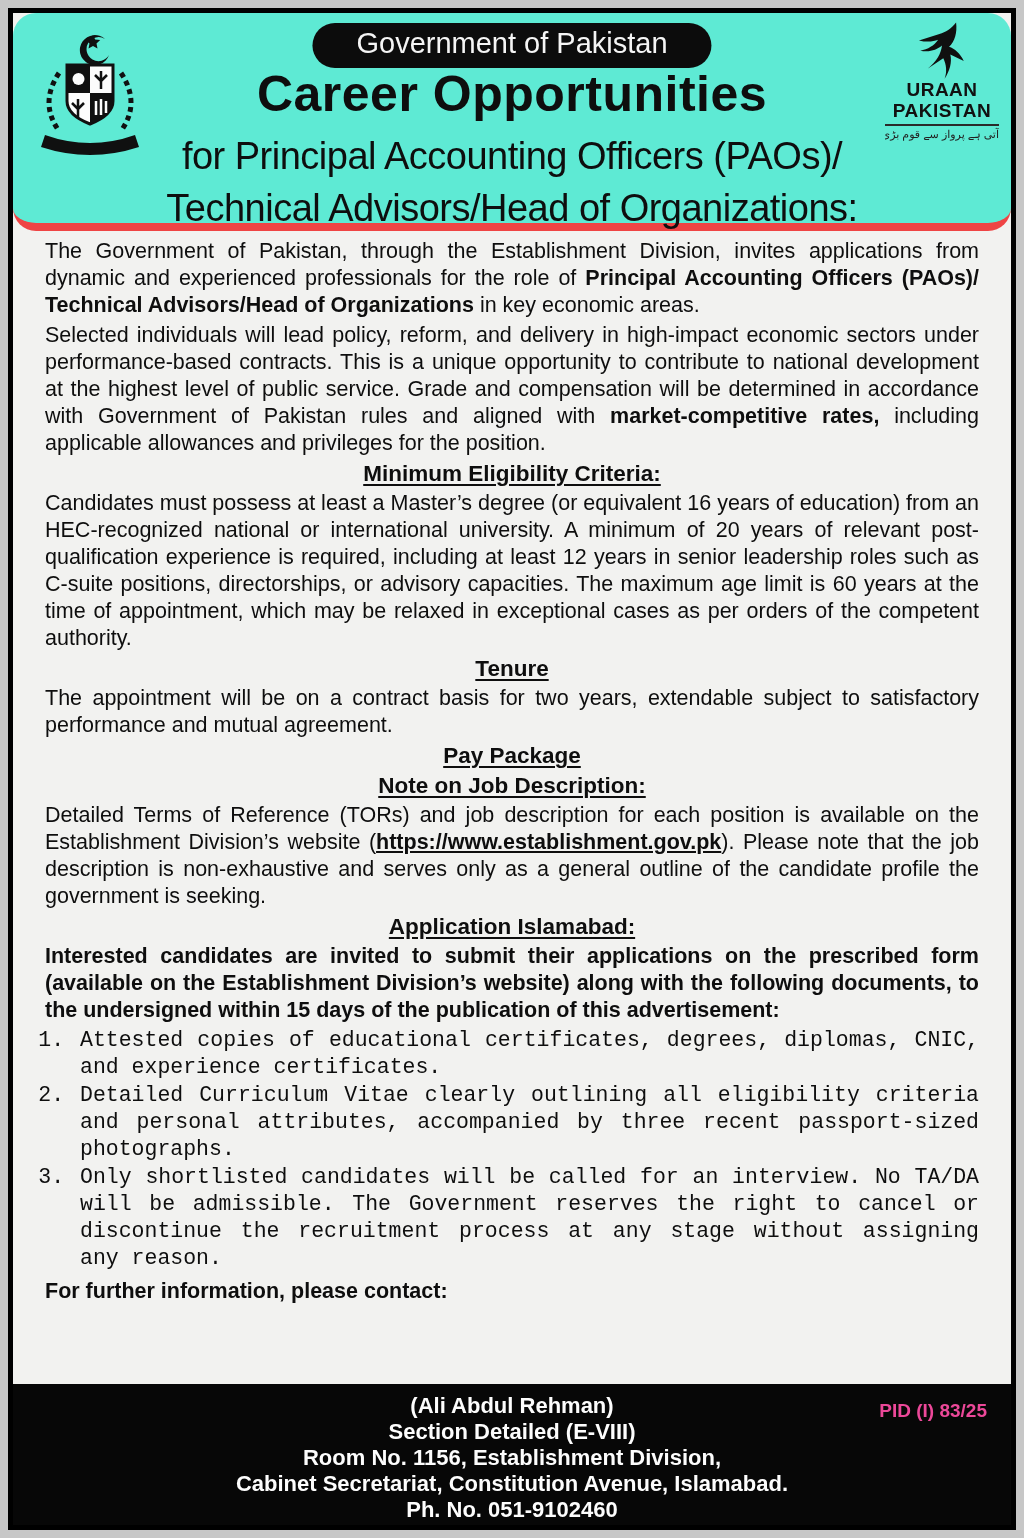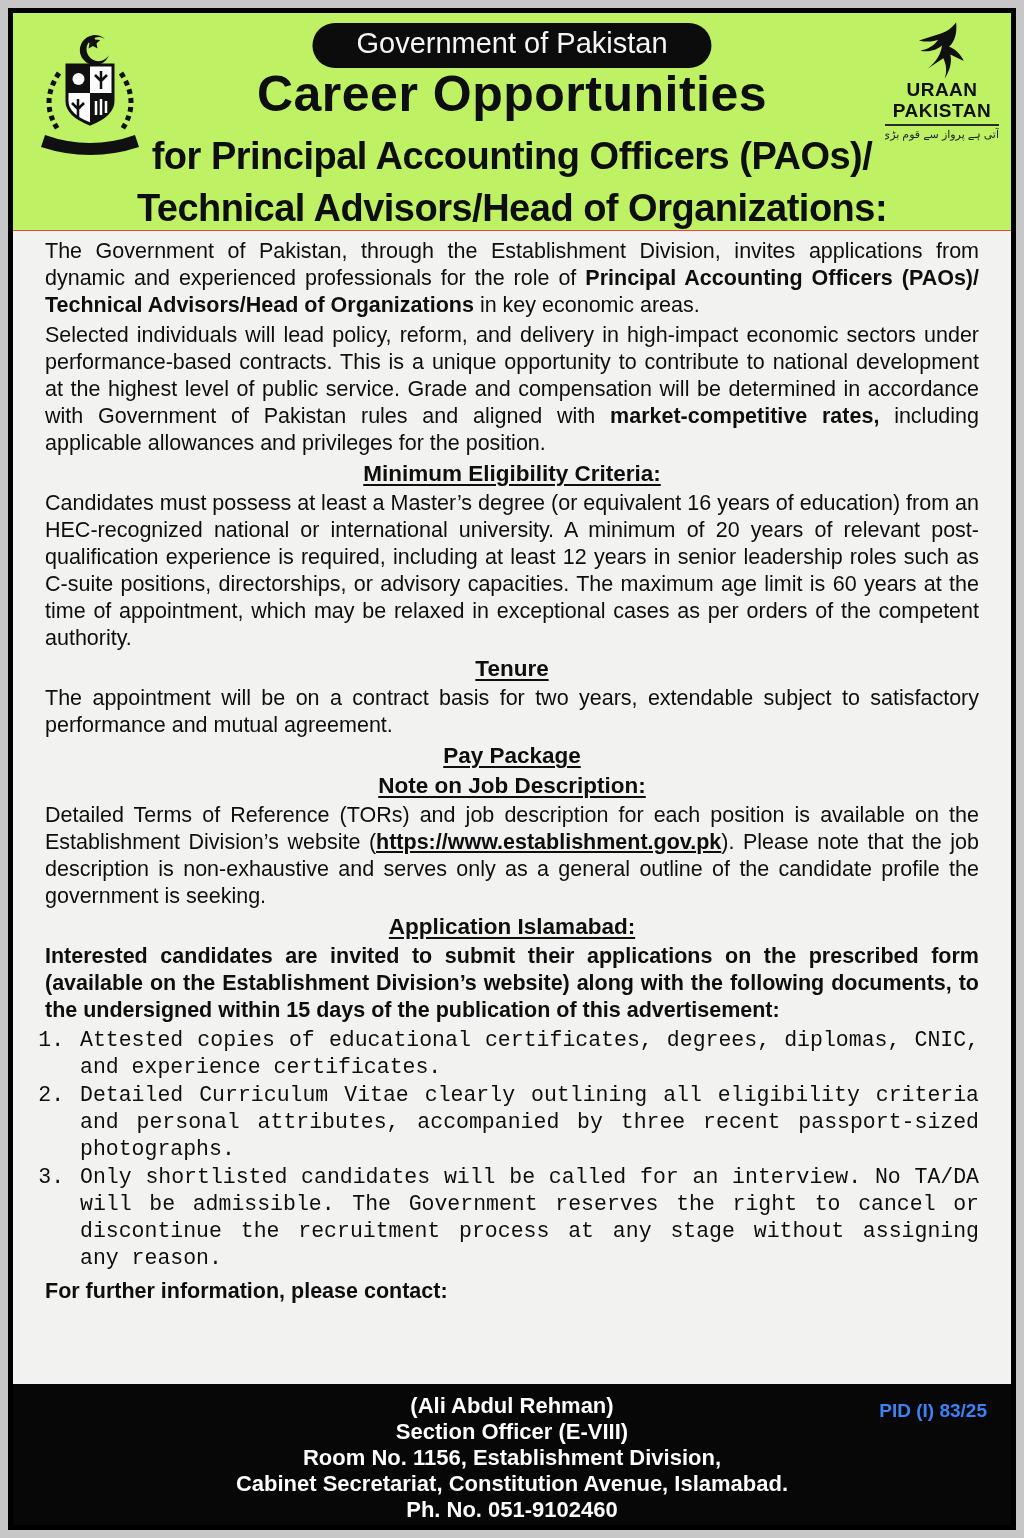--- a/index.html
+++ b/index.html
@@ -14,37 +14,38 @@
     position: absolute; inset: 8px;
     border: 5px solid #000;
     background: #f2f2f0;
     display: flex; flex-direction: column;
     overflow: hidden;
   }
 
   
   .header {
     flex: 0 0 218px;
-    background: #bef264;
+    background: #5eead4;
     position: relative;
-    border-bottom: 1px solid #ef4444;
+    border-bottom: 8px solid #ef4444;
+    border-radius: 23px;
   }
   .gov-pill {
     position: absolute; top: 10px; left: 50%; transform: translateX(-50%);
     background: #0c0c0c; color: #f5f5f5;
     font-size: 29px; padding: 4px 44px 8px;
     border-radius: 30px; white-space: nowrap;
   }
   .main-title {
     position: absolute; top: 52px; left: 0; right: 0;
     text-align: center; font-size: 50px; font-weight: 700; letter-spacing: 0.5px;
   }
   .subtitle {
     position: absolute; left: 0; right: 0; text-align: center;
-    font-weight: 700; font-size: 38px; letter-spacing: -0.5px;
+    font-weight: 400; font-size: 38px; letter-spacing: -0.5px;
   }
   .subtitle.s1 { top: 122px; }
   .subtitle.s2 { top: 174px; }
 
   .emblem { position: absolute; left: 16px; top: 18px; width: 122px; height: 128px; }
 
   .uraan { position: absolute; right: 12px; top: 8px; width: 114px; text-align: center; }
   .uraan svg { display: block; margin: 0 auto; }
   .uraan-name { font-size: 19px; font-weight: 700; line-height: 21px; letter-spacing: 0.5px; color: #111; text-align: center; }
   .uraan-tagline {
@@ -81,21 +82,21 @@
 
   
   .footer {
     flex: 0 0 141px;
     background: #070707; color: #fdfdfd;
     position: relative; padding-top: 9px;
   }
   .footer-lines { text-align: center; font-weight: 700; font-size: 22px; line-height: 26px; }
   .pid {
     position: absolute; right: 24px; top: 16px;
-    font-weight: 700; font-size: 19px; color: #3b82f6; white-space: nowrap;
+    font-weight: 700; font-size: 19px; color: #ec4899; white-space: nowrap;
   }
 </style>
 </head>
 <body>
 
 <div class="frame">
 
   <div class="header">
 
     <svg class="emblem" viewBox="0 0 122 128" xmlns="http://www.w3.org/2000/svg">
@@ -153,21 +154,21 @@
         <li>Attested copies of educational certificates, degrees, diplomas, CNIC, and experience certificates.</li>
         <li>Detailed Curriculum Vitae clearly outlining all eligibility criteria and personal attributes, accompanied by three recent passport-sized photographs.</li>
         <li>Only shortlisted candidates will be called for an interview. No TA/DA will be admissible. The Government reserves the right to cancel or discontinue the recruitment process at any stage without assigning any reason.</li>
       </ol>
       <p class="contact-line">For further information, please contact:</p>
     </div>
 
   <div class="footer">
     <div class="footer-lines">
         <div>(Ali Abdul Rehman)</div>
-        <div>Section Officer (E-VIII)</div>
+        <div>Section Detailed (E-VIII)</div>
         <div>Room No. 1156, Establishment Division,</div>
         <div>Cabinet Secretariat, Constitution Avenue, Islamabad.</div>
         <div>Ph. No. 051-9102460</div>
       </div>
     <div class="pid">PID (I) 83/25</div>
   </div>
 
 </div>
 
 </body></html>

